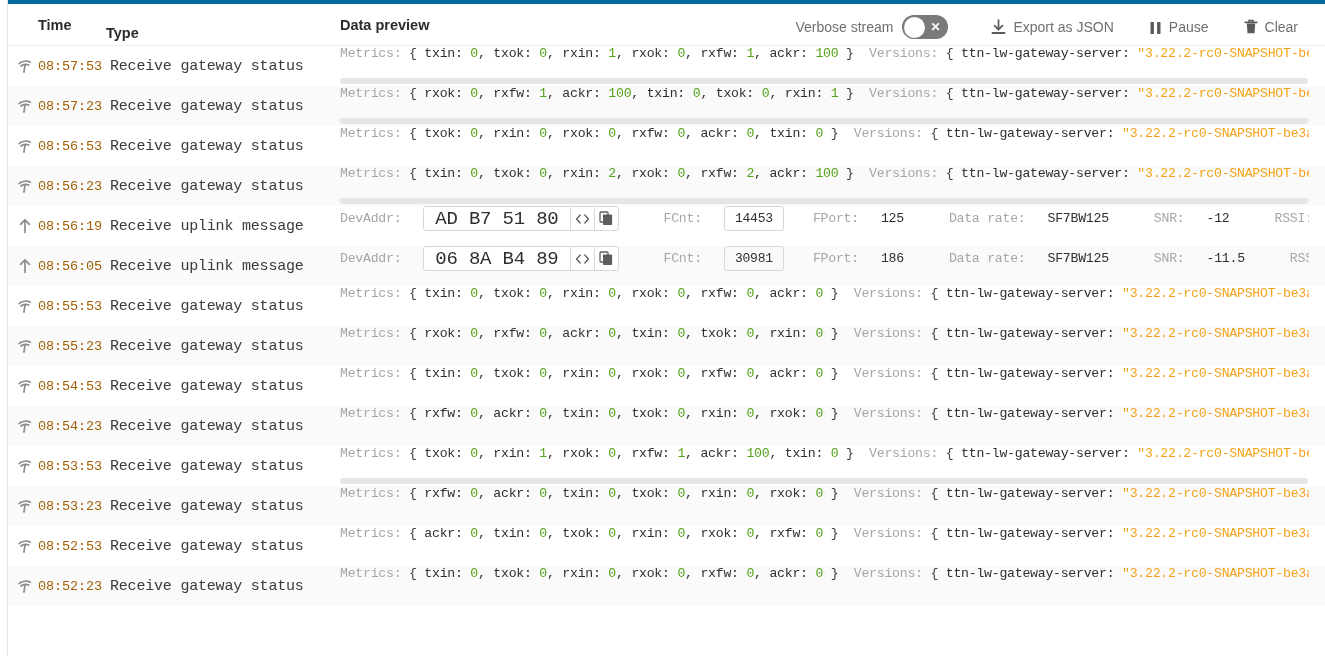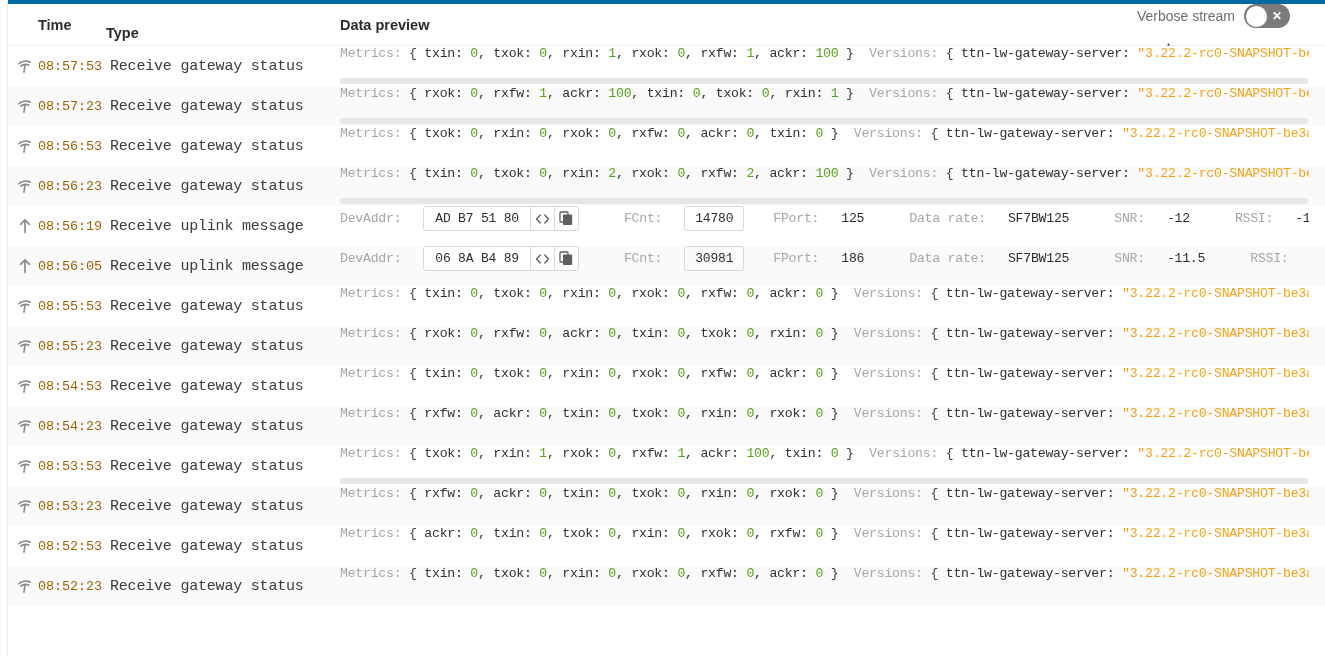--- a/index.html
+++ b/index.html
@@ -75,21 +75,20 @@
   .th-preview { left: 340px; }
 
   .head-tools {
     position: absolute;
     right: 17px;
     top: 0;
     height: 46px;
     display: flex;
     align-items: center;
     gap: 15px;
-    flex-direction: column;
   }
   .tool {
     display: flex;
     align-items: flex-end;
     font-size: 14px;
     color: #6f6f6f;
     white-space: nowrap;
     cursor: pointer;
     padding: 0 10px;
   }
@@ -216,21 +215,21 @@
     border: 1px solid #d8d8d8;
     border-radius: 3px;
     height: 25px;
     overflow: hidden;
     background: #fff;
   }
   .boxfield .bv {
     display: flex; align-items: center;
     padding: 4px 11px;
     font-family: "Liberation Mono", monospace;
-    font-size: 13px;
+    font-size: 19px;
     color: #2f2f2f;
     letter-spacing: -0.2px;
   }
   .boxbtn {
     display: flex; align-items: center; justify-content: center;
     width: 24px;
     border-left: 1px solid #d8d8d8;
     color: #5d5d5d;
     cursor: pointer;
     font-family: "Liberation Mono", monospace;
@@ -383,21 +382,21 @@
               </span>
               <span class="boxbtn">
                 <svg width="14" height="15" viewBox="0 0 14 15">
                   <rect x="1" y="1" width="8" height="10" rx="1" fill="none" stroke="#5d5d5d" stroke-width="1.3"></rect>
                   <path d="M4 3.6 L12.2 3.6 A.9.9 0 0 1 13.1 4.5 L13.1 13 A.9.9 0 0 1 12.2 13.9 L4.9 13.9 A.9.9 0 0 1 4 13 Z" fill="#5d5d5d"></path>
                 </svg>
               </span>
             </span>
             <span class="gap"></span>
             <span class="lbl">FCnt:</span>
-            <span class="fcnt-box">14780</span>
+            <span class="fcnt-box">14453</span>
             <span class="lbl">FPort:</span>
             <span class="val">125</span>
             <span class="gap"></span>
             <span class="lbl">Data rate:</span>
             <span class="val">SF7BW125</span>
             <span class="gap"></span>
             <span class="lbl">SNR:</span>
             <span class="val">-12</span>
             <span class="gap"></span>
             <span class="lbl">RSSI:</span>

